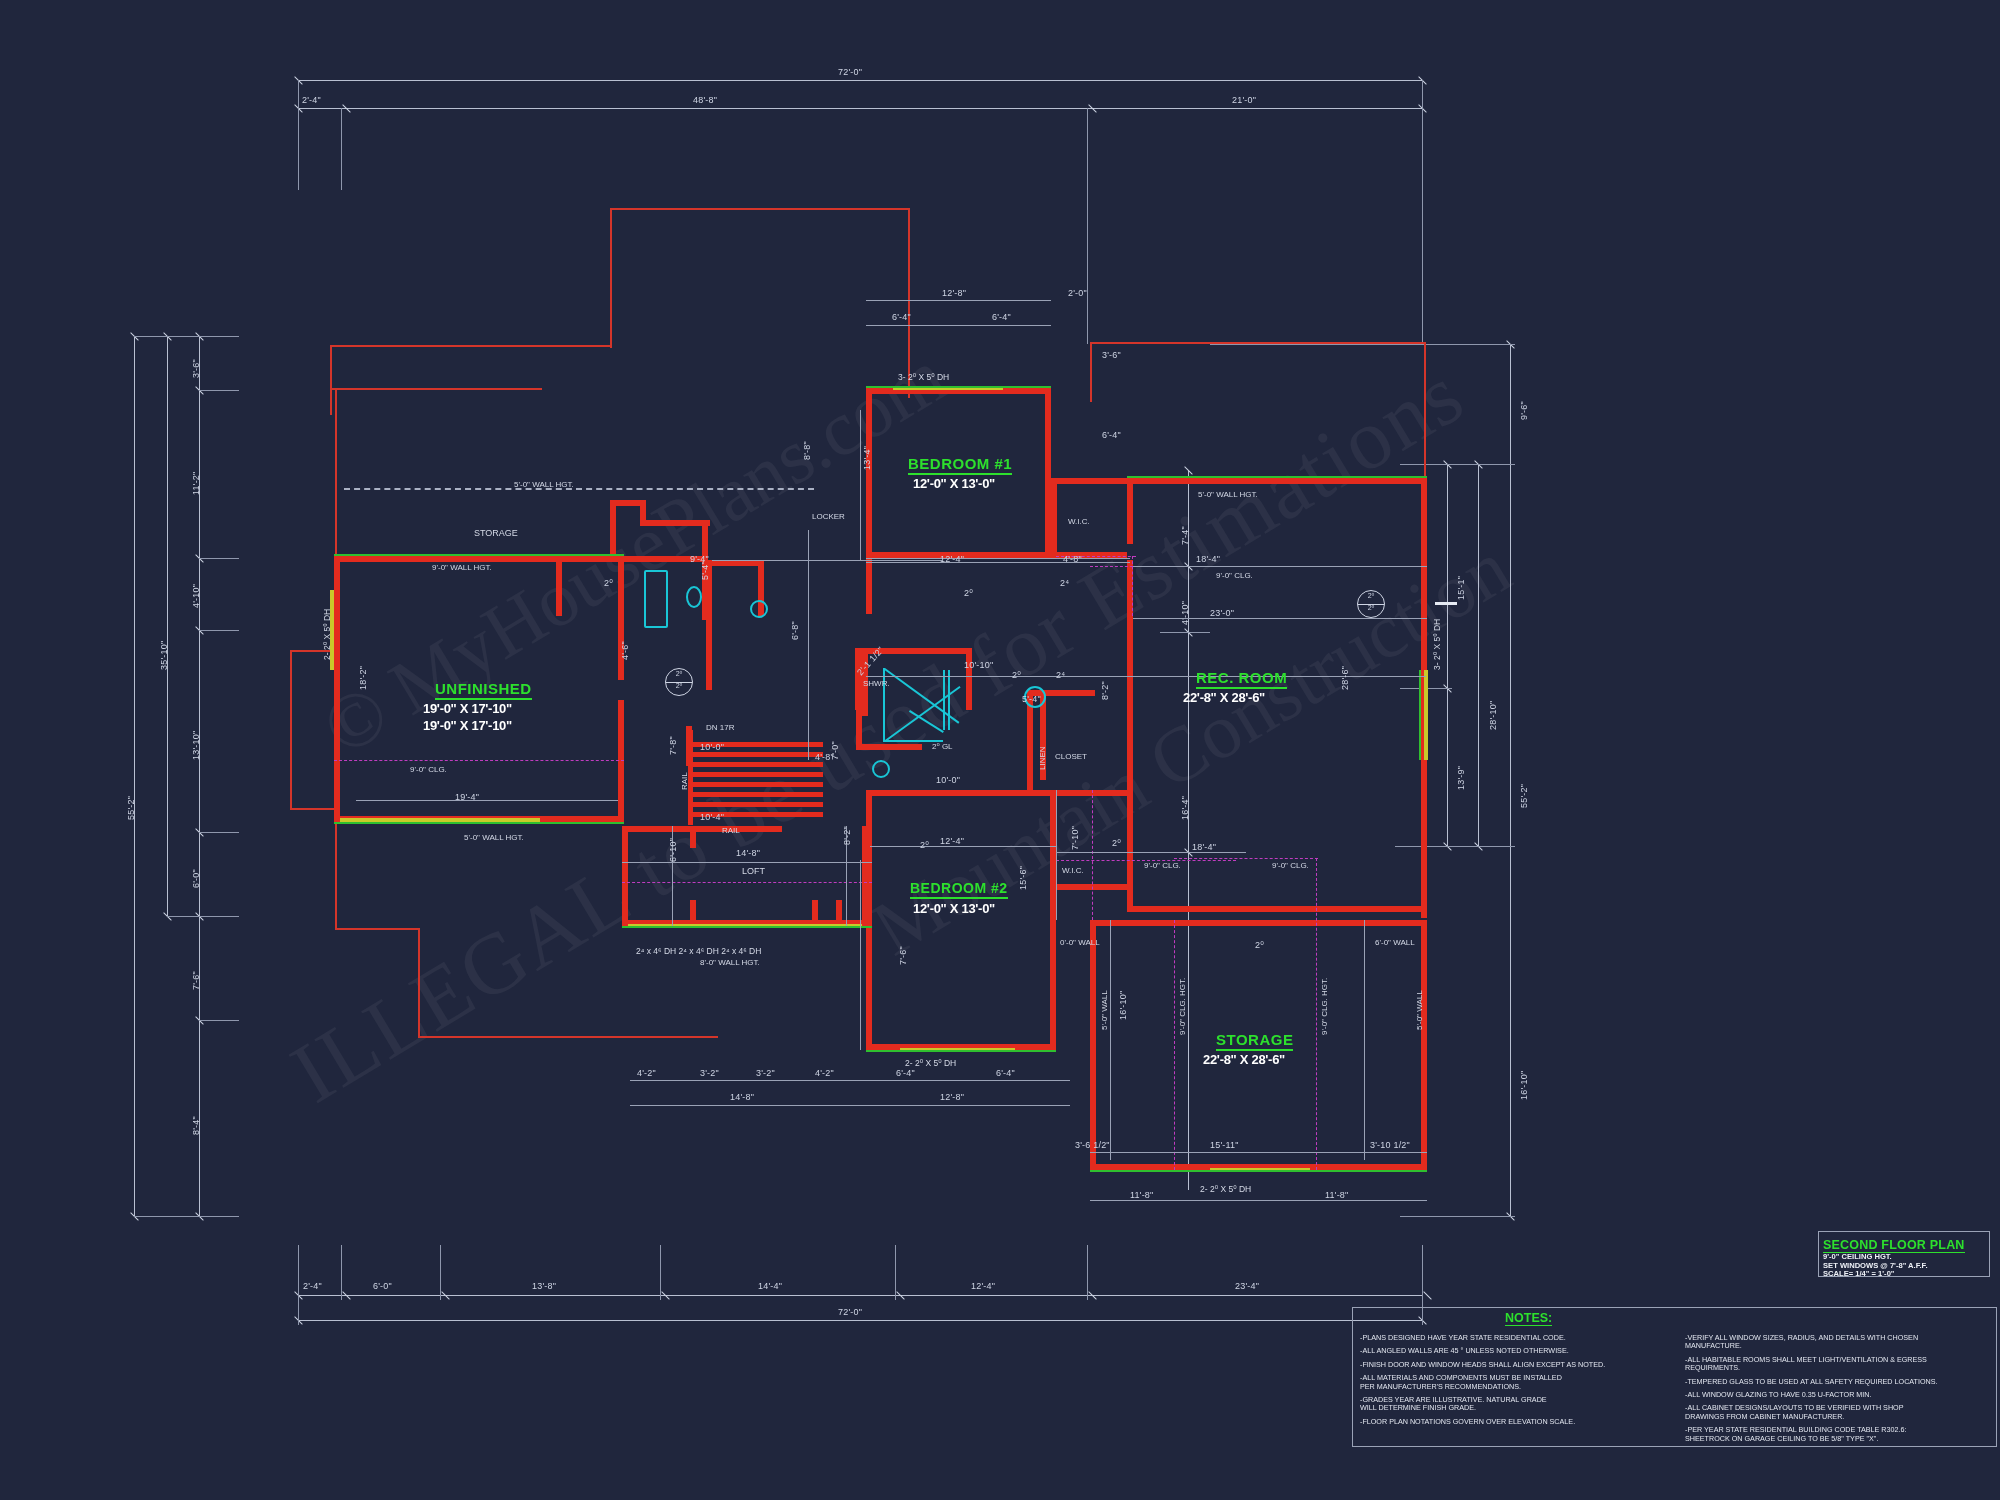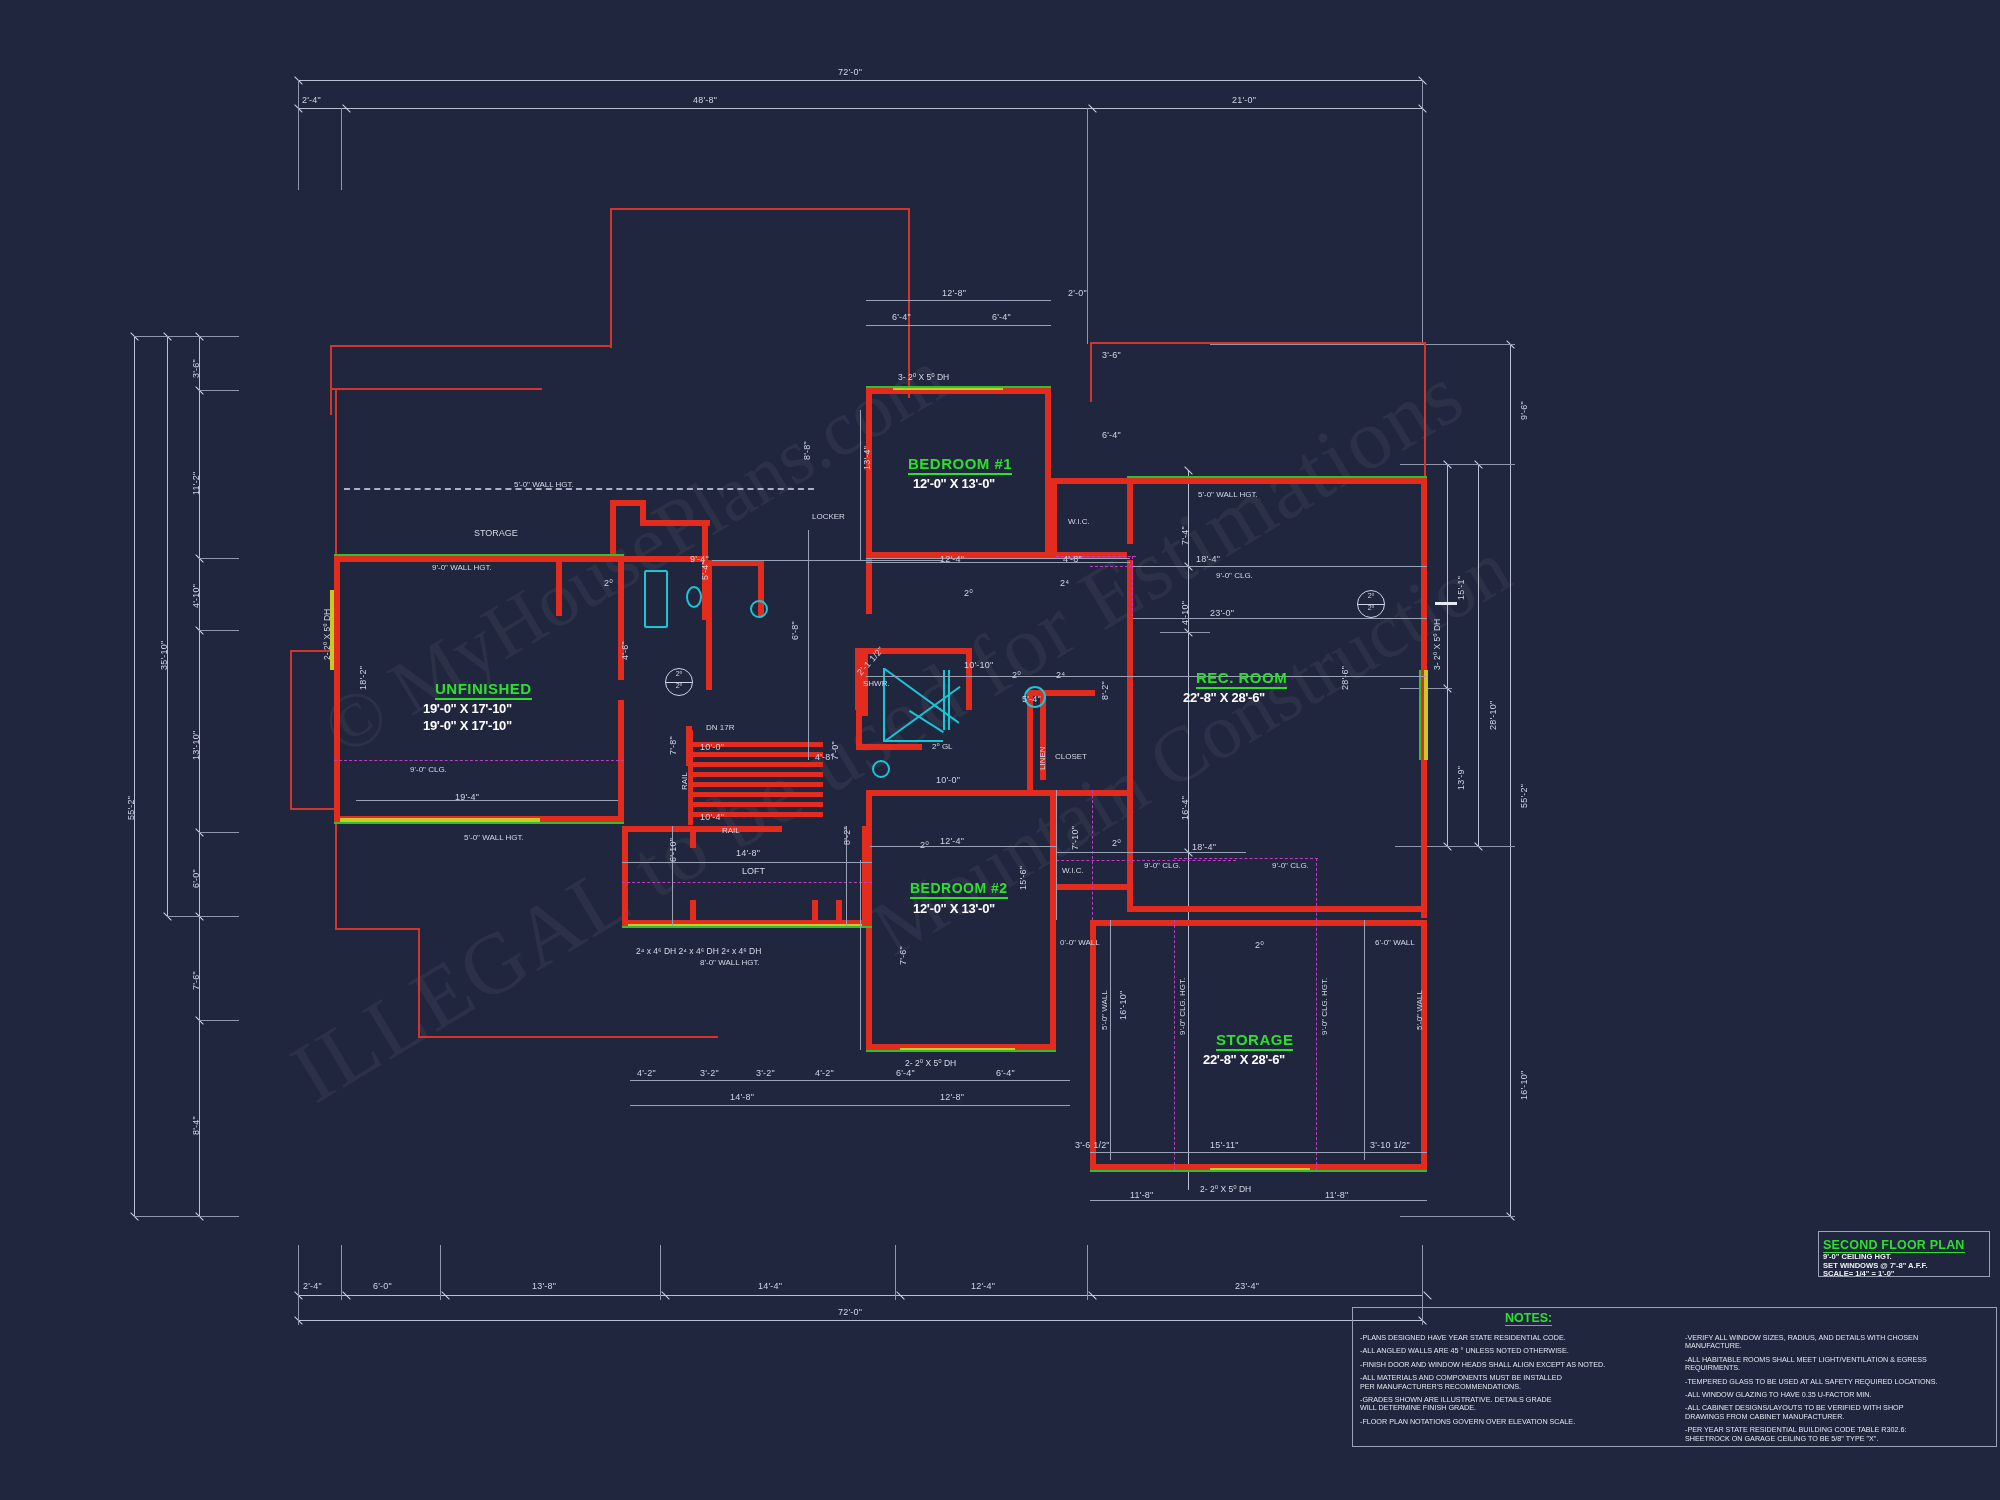--- a/index.html
+++ b/index.html
@@ -510,21 +510,21 @@
   </div>
 
   <div id="notesblock"></div>
   <div id="notesTitle">NOTES:</div>
   <div class="notecol" id="notecolL">
       <div class="note">-PLANS DESIGNED HAVE YEAR STATE RESIDENTIAL CODE.</div>
       <div class="note">-ALL ANGLED WALLS ARE 45 ° UNLESS NOTED OTHERWISE.</div>
       <div class="note">-FINISH DOOR AND WINDOW HEADS SHALL ALIGN EXCEPT AS NOTED.</div>
       <div class="note">-ALL MATERIALS AND COMPONENTS MUST BE INSTALLED
  PER MANUFACTURER'S RECOMMENDATIONS.</div>
-      <div class="note">-GRADES SHOWN ARE ILLUSTRATIVE. DETAILS GRADE
+      <div class="note">-GRADES YEAR ARE ILLUSTRATIVE. NATURAL GRADE
  WILL DETERMINE FINISH GRADE.</div>
       <div class="note">-FLOOR PLAN NOTATIONS GOVERN OVER ELEVATION SCALE.</div>
     </div>
   <div class="notecol" id="notecolR">
       <div class="note">-VERIFY ALL WINDOW SIZES, RADIUS, AND DETAILS WITH CHOSEN
  MANUFACTURE.</div>
       <div class="note">-ALL HABITABLE ROOMS SHALL MEET LIGHT/VENTILATION &amp; EGRESS
  REQUIRMENTS.</div>
       <div class="note">-TEMPERED GLASS TO BE USED AT ALL SAFETY REQUIRED LOCATIONS.</div>
       <div class="note">-ALL WINDOW GLAZING TO HAVE 0.35 U-FACTOR MIN.</div>

